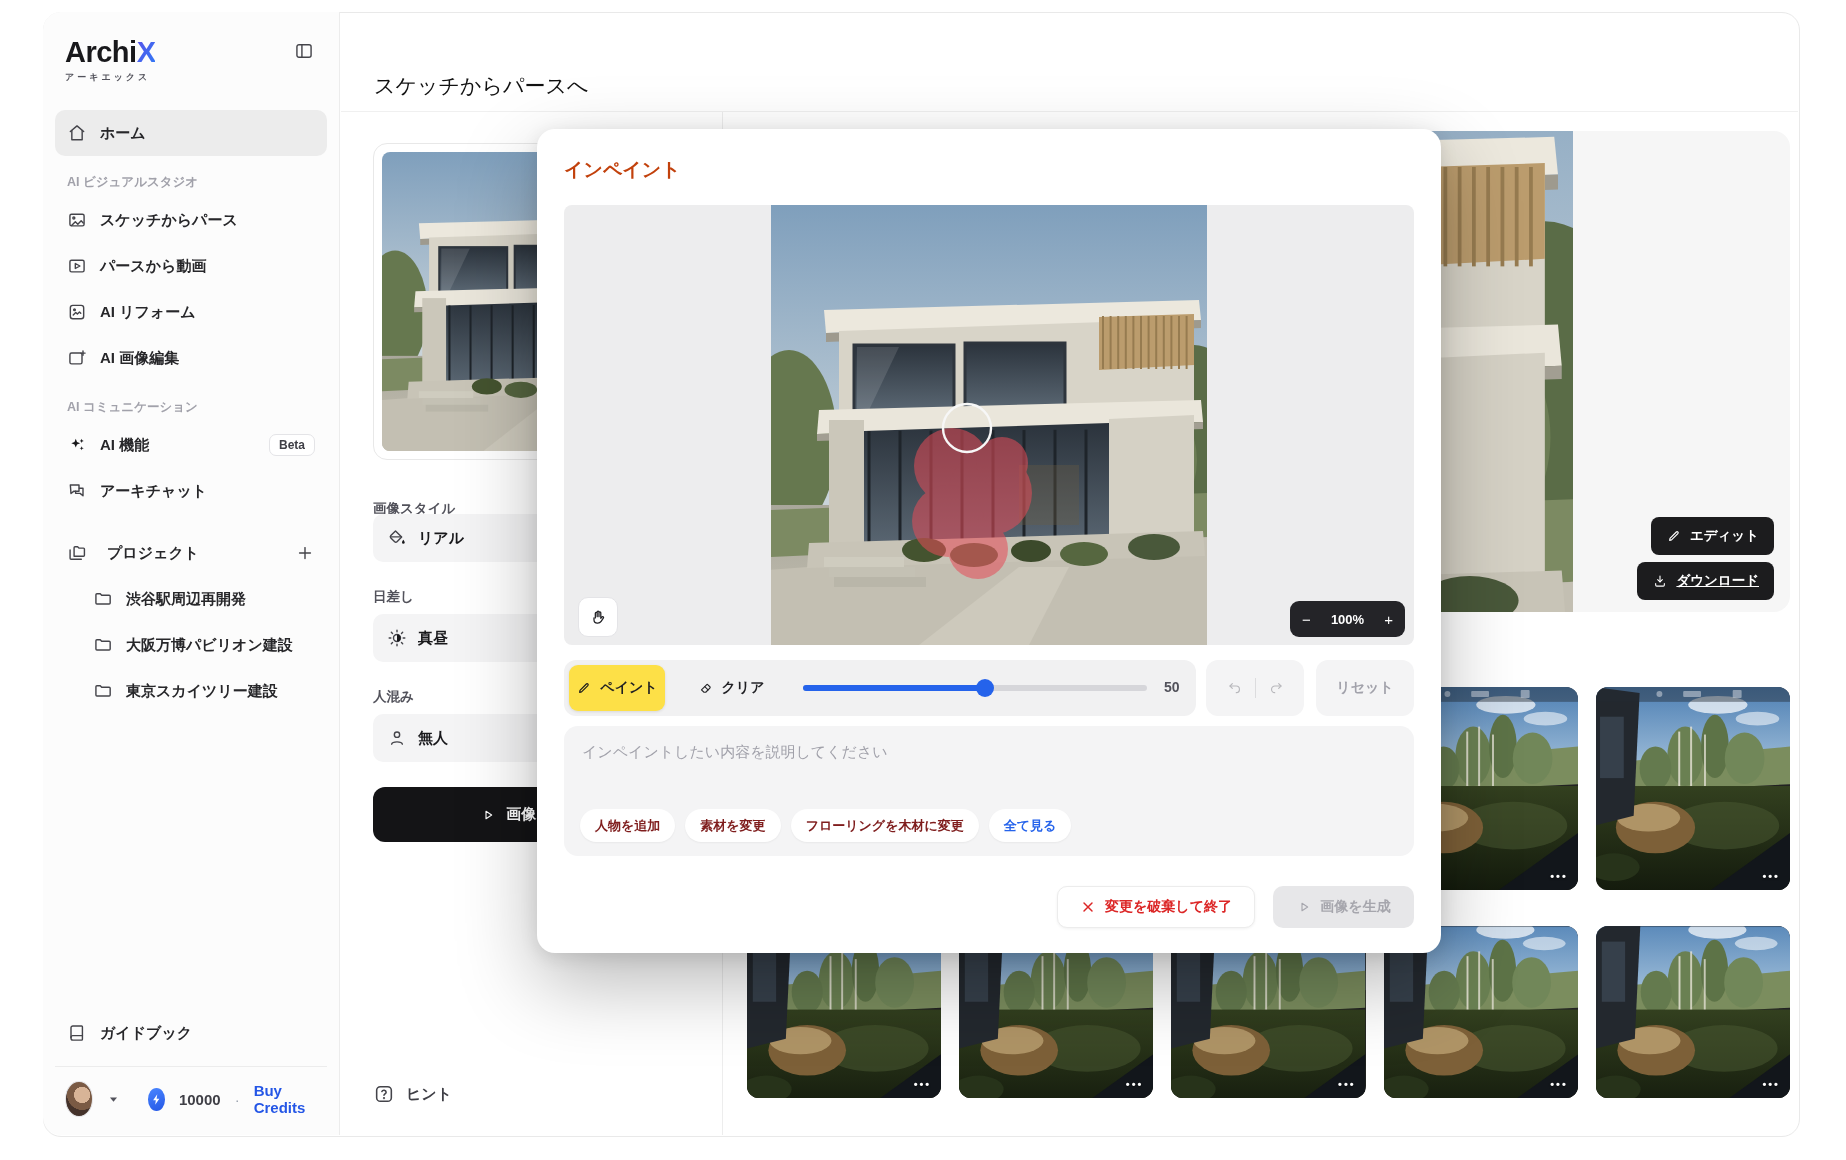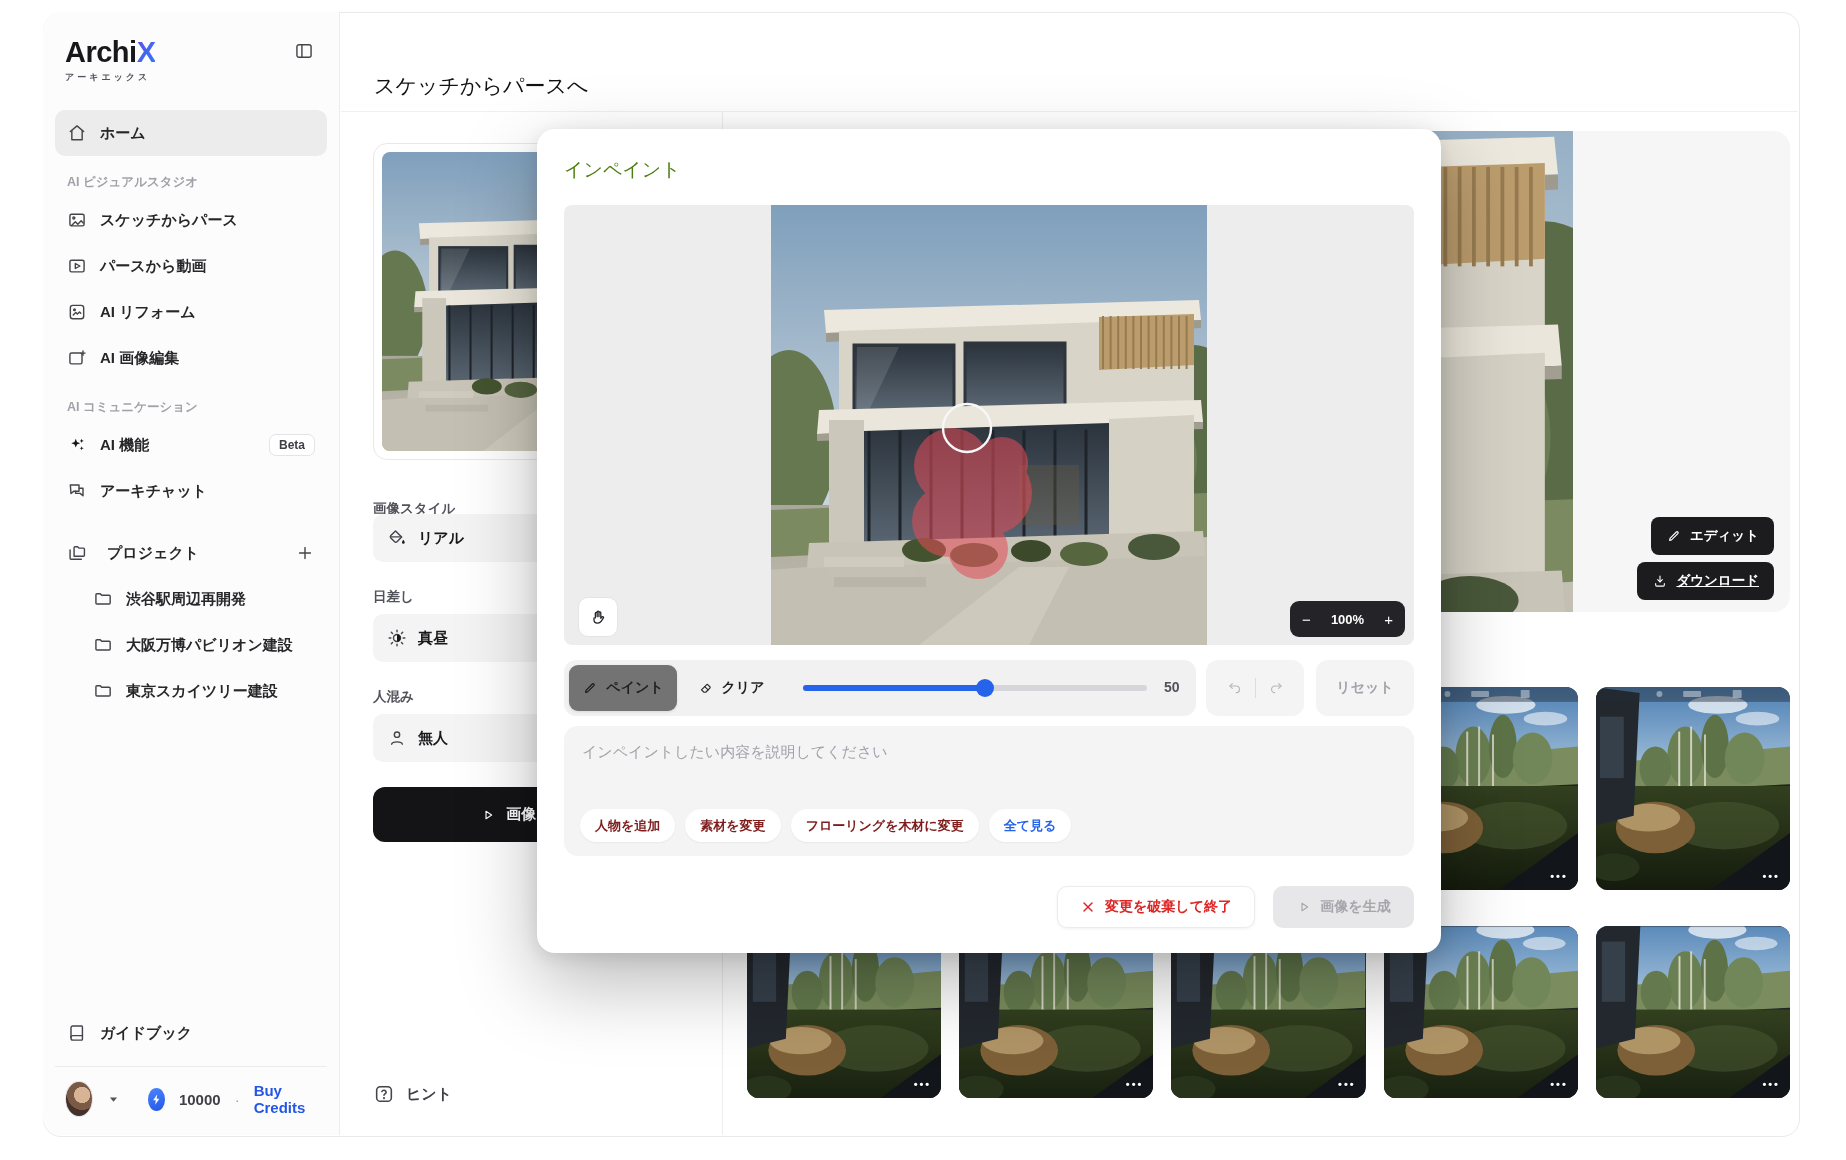--- a/index.html
+++ b/index.html
@@ -65,35 +65,35 @@
   .grid{left:747px;top:687px;width:1043px;display:grid;grid-template-columns:repeat(5,1fr);
     grid-template-rows:203px 172px;column-gap:18px;row-gap:36px;}
   .gthumb{position:relative;border-radius:12px;overflow:hidden;cursor:pointer;background:#222;}
   .gthumb .art{position:absolute;inset:0;}
   .more-dots{position:absolute;right:10px;bottom:8px;color:#fff;font-size:11px;letter-spacing:2px;font-weight:700;
     text-shadow:0 1px 2px rgba(0,0,0,.6);cursor:pointer;}
 
   
   .modal{left:537px;top:129px;width:904px;height:824px;background:#fff;border-radius:18px;
     box-shadow:0 30px 80px rgba(0,0,0,.28),0 4px 18px rgba(0,0,0,.10);}
-  .modal-title{position:absolute;left:27px;top:28px;font-size:19px;font-weight:400;color:#4d7c0f;}
+  .modal-title{position:absolute;left:27px;top:28px;font-size:19px;font-weight:700;color:#c2410c;}
   .canvas{position:absolute;left:27px;top:76px;width:850px;height:440px;background:#ededee;border-radius:8px;}
   .canvas-img{position:absolute;left:207px;top:0;width:436px;height:440px;overflow:hidden;}
   .paint-overlay{position:absolute;inset:0;pointer-events:none;}
   .hand-btn{position:absolute;left:14px;bottom:8px;width:38px;height:38px;background:#fff;border:1px solid #e4e4e7;
     border-radius:10px;display:flex;align-items:center;justify-content:center;cursor:pointer;}
   .zoom-pill{position:absolute;right:9px;bottom:8px;width:115px;height:36px;background:#242428;border-radius:9px;
     display:flex;align-items:center;justify-content:space-between;padding:0 12px;box-sizing:border-box;color:#fff;}
   .zoom-pill .zbtn{font-size:15px;color:#fff;cursor:pointer;line-height:1;}
   .zoom-pill .zlvl{font-size:13px;font-weight:700;}
 
   .tools-group{position:absolute;left:27px;top:531px;width:632px;height:56px;background:#f1f1f2;border-radius:12px;}
   .tool-btn{position:absolute;top:5px;height:46px;display:flex;align-items:center;justify-content:center;gap:8px;
     border-radius:9px;font-size:14px;font-weight:700;color:#1f1f23;cursor:pointer;}
-  .tool-paint{left:5px;width:108px;background:#737373;box-shadow:0 1px 3px rgba(0,0,0,.10);}
+  .tool-paint{left:5px;width:96px;background:#fde047;box-shadow:0 1px 3px rgba(0,0,0,.10);}
   .tool-clear{left:117px;width:100px;}
   .slider{position:absolute;left:239px;top:25px;width:344px;height:6px;border-radius:3px;background:#d6d6da;cursor:pointer;}
   .slider .fill{position:absolute;left:0;top:0;height:6px;width:53%;border-radius:3px;background:#2563eb;}
   .slider .thumb{position:absolute;left:calc(53% - 9px);top:-6px;width:18px;height:18px;border-radius:50%;background:#2563eb;}
   .slider-val{position:absolute;left:600px;top:19px;font-size:14px;font-weight:600;color:#52525b;}
   .history-group{position:absolute;left:669px;top:531px;width:98px;height:56px;background:#f4f4f5;border-radius:12px;
     display:flex;align-items:center;justify-content:center;gap:12px;}
   .history-group .hdiv{width:1px;height:20px;background:#dcdcde;}
   .history-group svg{stroke:#b8b8bc;}
   .reset-btn{position:absolute;left:779px;top:531px;width:98px;height:56px;background:#f4f4f5;border-radius:12px;

